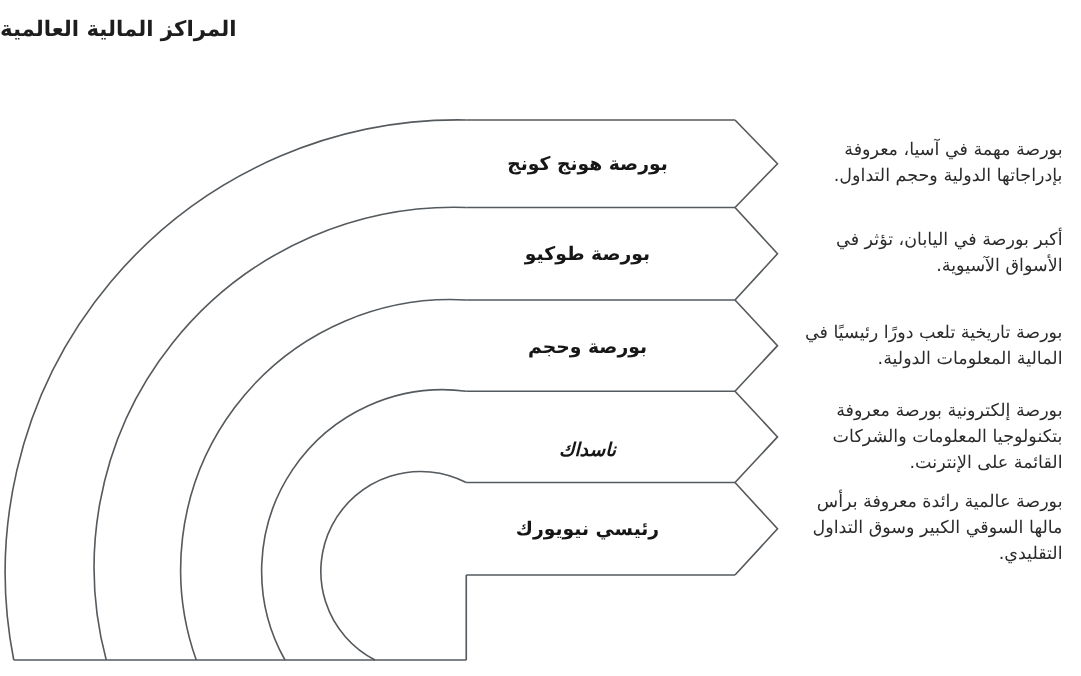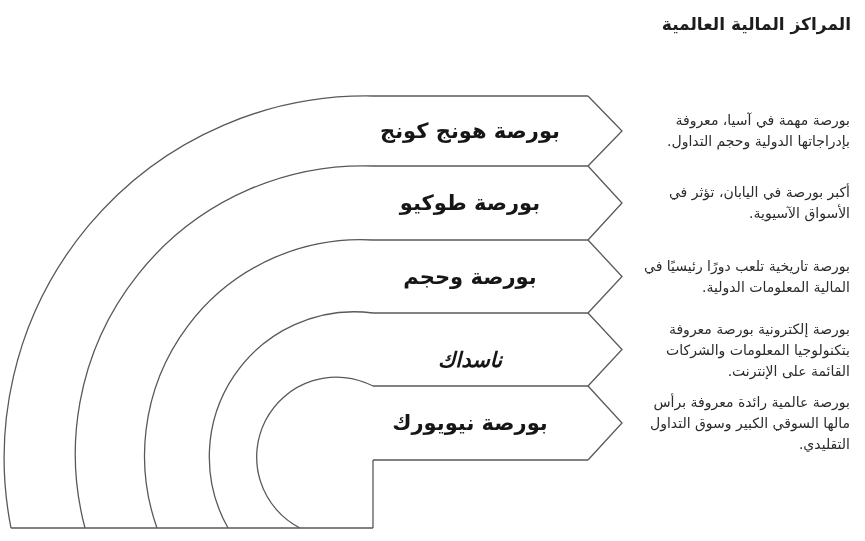--- a/index.html
+++ b/index.html
@@ -19,21 +19,21 @@
     position: absolute;
     inset: 0;
     width: 865px;
     height: 541px;
   }
   #page-title {
     position: absolute;
     top: 14px;
     left: 0;
     width: 851px;
-    text-align: right;
+    text-align: left;
     font-size: 17px;
     font-weight: bold;
     color: #1d1d1d;
     direction: rtl;
     letter-spacing: 0;
   }
   svg.arc-canvas {
     position: absolute;
     top: 0;
     left: 0;
@@ -46,21 +46,21 @@
     fill: none;
     stroke: #555a5e;
     stroke-width: 1.3;
     stroke-linejoin: miter;
     stroke-linecap: butt;
   }
   .band-label {
     position: absolute;
     direction: rtl;
     text-align: center;
-    font-size: 21px;
+    font-size: 15px;
     font-weight: bold;
     color: #161616;
     white-space: nowrap;
     transform: translateY(-50%);
   }
   .band-desc {
     position: absolute;
     direction: rtl;
     text-align: right;
     font-size: 14px;
@@ -98,21 +98,21 @@
         <polyline points="588,313 622,349.5 588,386"></polyline>
         <polyline points="588,386 622,423 588,460"></polyline>
       </g>
   </svg>
 
   <div id="labels-layer">
       <div class="band-label" style="top: 131px; left: 360px; width: 220px;">بورصة هونج كونج</div>
       <div class="band-label" style="top: 203px; left: 360px; width: 220px;">بورصة طوكيو</div>
       <div class="band-label" style="top: 276.5px; left: 360px; width: 220px;">بورصة وحجم</div>
       <div class="band-label" style="top: 360px; left: 360px; width: 220px; font-style: italic;">ناسداك</div>
-      <div class="band-label" style="top: 423px; left: 360px; width: 220px;">بورصة نيويورك</div>
+      <div class="band-label" style="top: 423px; left: 360px; width: 220px;">رئيسي نيويورك</div>
     </div>
   <div id="descriptions-layer">
       <div class="band-desc" style="top: 131px; left: 632px;">بورصة مهمة في آسيا، معروفة بإدراجاتها الدولية وحجم التداول.</div>
       <div class="band-desc" style="top: 203px; left: 632px;">أكبر بورصة في اليابان، تؤثر في الأسواق الآسيوية.</div>
       <div class="band-desc" style="top: 276.5px; left: 632px;">بورصة تاريخية تلعب دورًا رئيسيًا في المالية المعلومات الدولية.</div>
       <div class="band-desc" style="top: 349.5px; left: 632px;">بورصة إلكترونية بورصة معروفة بتكنولوجيا المعلومات والشركات القائمة على الإنترنت.</div>
       <div class="band-desc" style="top: 423px; left: 632px;">بورصة عالمية رائدة معروفة برأس مالها السوقي الكبير وسوق التداول التقليدي.</div>
     </div>
 
 </div>

